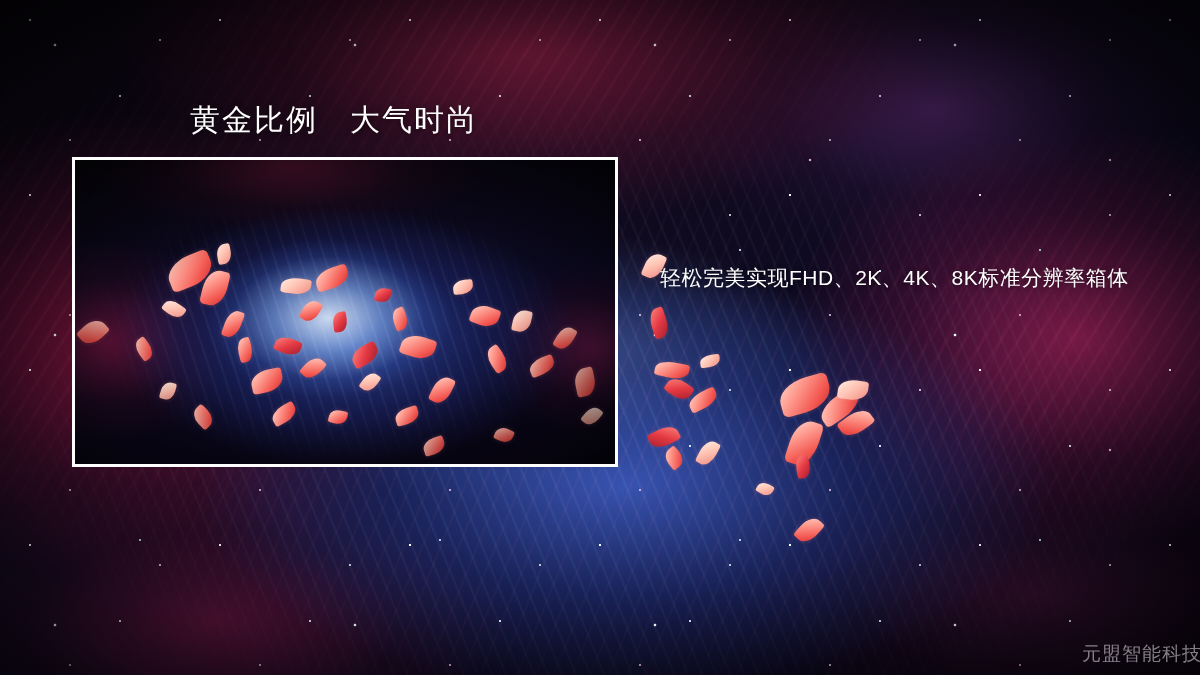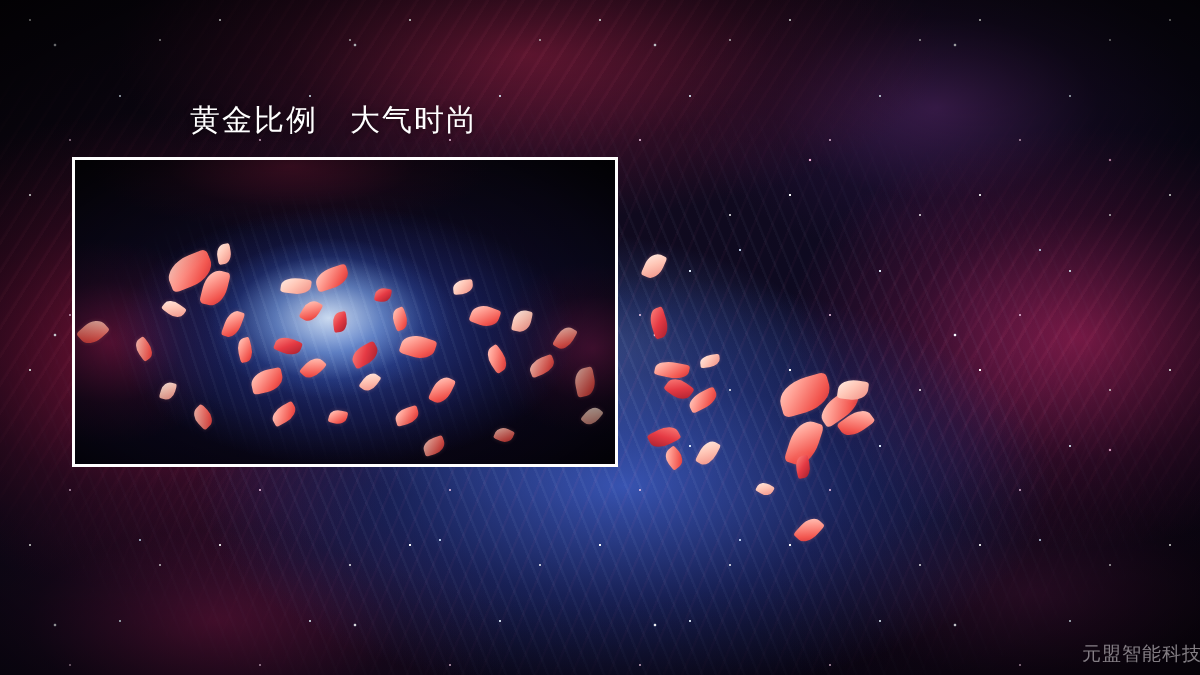--- a/index.html
+++ b/index.html
@@ -224,17 +224,18 @@
       <div class="petal" style="left: 790px; top: 420px; width: 28px; height: 46px; transform: rotate(18deg);"></div>
       <div class="petal" style="left: 818px; top: 396px; width: 44px; height: 22px; transform: rotate(-34deg);"></div>
       <div class="petal pale" style="left: 838px; top: 380px; width: 30px; height: 20px; transform: rotate(8deg);"></div>
       <div class="petal" style="left: 846px; top: 406px; width: 20px; height: 34px; transform: rotate(54deg);"></div>
       <div class="petal deep" style="left: 796px; top: 456px; width: 14px; height: 22px; transform: rotate(-12deg);"></div>
       <div class="petal pale" style="left: 757px; top: 483px; width: 16px; height: 12px; transform: rotate(30deg);"></div>
       <div class="petal" style="left: 800px; top: 516px; width: 18px; height: 28px; transform: rotate(42deg);"></div>
     </div>
 
   <div id="body-text">
+    <div class="line">轻松完美实现FHD、2K、4K、8K标准分辨率箱体</div>
   </div>
 
   <div id="watermark">元盟智能科技</div>
 
 </div>
 
 </body></html>

